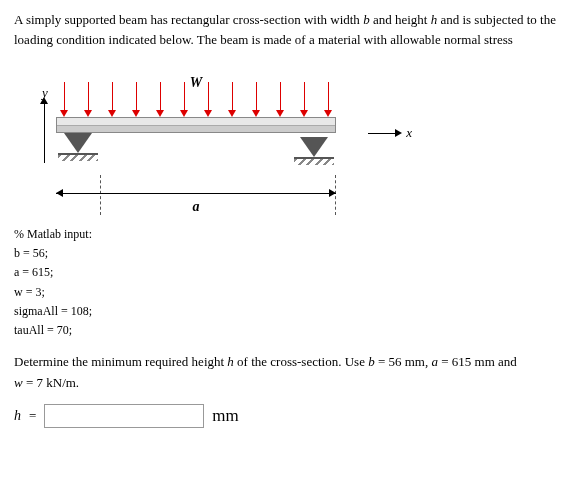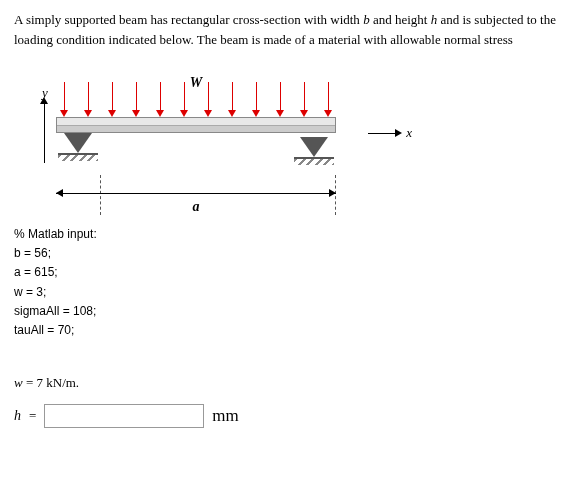--- a/index.html
+++ b/index.html
@@ -228,21 +228,21 @@
     .dashed-right {
       position: absolute;
       right: 0px;
       bottom: 0px;
       height: 40px;
       border-left: 1px dashed #555;
     }
     
     .matlab-section {
       margin-top: 10px;
-      font-family: Liberation Sans, sans-serif;
+      font-family: Liberation Serif, serif;
       font-size: 12px;
       line-height: 1.6;
     }
     
     .determine-text {
       margin-top: 12px;
       line-height: 1.6;
       font-size: 13px;
     }
     
@@ -377,21 +377,21 @@
 <div class="matlab-section">
   <div>% Matlab input:</div>
   <div>b = 56;</div>
   <div>a = 615;</div>
   <div>w =  3;</div>
   <div>sigmaAll = 108;</div>
   <div>tauAll = 70;</div>
 </div>
 
 <div class="determine-text">
-  <br>
+  <span>Determine the minimum required height <em>h</em> of the cross-section. Use <em>b</em> = 56 mm, <em>a</em> = 615 mm and</span><br>
   <span><em>w</em> = 7 kN/m.</span>
 </div>
 
 <div class="answer-row">
   <span class="answer-label">h</span>
   <span class="answer-equals">=</span>
   <input class="answer-input" type="text" value="" style="">
   <span class="answer-unit">mm</span>
 </div>
 

